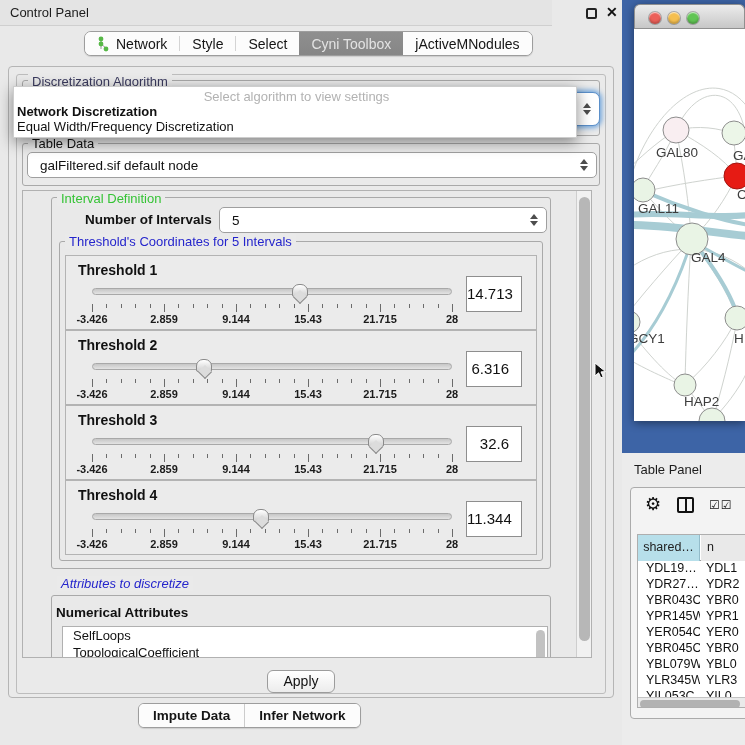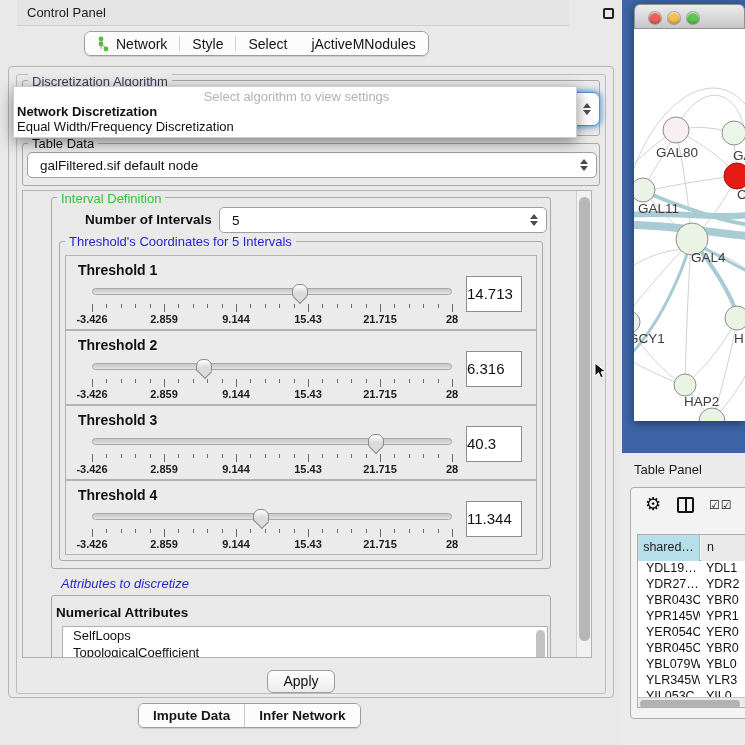--- a/index.html
+++ b/index.html
@@ -1,21 +1,21 @@
 <!DOCTYPE html>
 <html><head>
 <meta charset="utf-8">
 <style>
   * { box-sizing: border-box; }
   body { margin:0; background:#ececec; font-family:"Liberation Sans", sans-serif; }
   #screen { position:relative; width:745px; height:745px; overflow:hidden; background:#ececec; }
 
   
   #control-panel { position:absolute; left:0; top:0; width:622px; height:745px; background:#e9e9e9; }
-  .cp-titlebar { position:absolute; left:17px; top:0; width:552px; height:26px; background:#e4e4e4; border-bottom:1px solid #cfcfcf; }
+  .cp-titlebar { position:absolute; left:0; top:0; width:552px; height:26px; background:#e4e4e4; border-bottom:1px solid #cfcfcf; }
   .cp-title { position:absolute; left:10px; top:5px; font-size:13px; color:#1c1c1c; }
   .float-btn { position:absolute; left:586px; top:8px; width:11px; height:11px; border:2px solid #222; border-radius:2px; }
   .close-btn { position:absolute; left:606px; top:4px; font-size:14px; font-weight:bold; color:#111; }
 
   
   .top-tabs { position:absolute; left:84px; top:31px; height:25px; display:flex; border:1px solid #9d9d9d; border-radius:7px; overflow:hidden; background:#fcfcfc; box-shadow:0 1px 1px rgba(0,0,0,.12); }
   .ttab { height:100%; display:flex; align-items:center; justify-content:center; font-size:14px; color:#151515; background:#fcfcfc; padding:0 12px; white-space:nowrap; }
   .ttab.sel { background:linear-gradient(#8f8f8f,#868686); color:#e3e3e3; }
   .tsep { width:1px; background:#d4d4d4; margin:4px 0; }
   .net-ico { margin-right:6px; }
@@ -53,21 +53,21 @@
   .thr-label { position:absolute; left:12px; top:6px; font-size:14px; font-weight:bold; color:#111; }
   .slider { position:absolute; left:18px; top:26px; width:376px; height:46px; }
   .track { position:absolute; left:8px; top:6px; width:360px; height:7px; border:1px solid #a8a8a8; border-radius:4px; background:linear-gradient(#c6c6c6,#e3e3e3); }
   .thumb { position:absolute; top:-5px; width:16px; height:13px; margin-left:-8px; background:linear-gradient(#ffffff,#d0d0d0); border:1px solid #8a8a8a; border-radius:7px 7px 2px 2px; z-index:2; }
   .thumb::after { content:""; position:absolute; left:2.6px; top:7px; width:9px; height:9px; background:#dcdcdc; border-right:1px solid #8a8a8a; border-bottom:1px solid #8a8a8a; transform:rotate(45deg); }
   .scale { position:absolute; left:8px; top:22px; width:360px; height:9px; }
   .tick { position:absolute; top:0; width:1px; height:4px; background:#6b6b6b; }
   .tick.major { height:8px; }
   .ticklabs { position:absolute; left:8px; top:31px; width:360px; height:12px; }
   .ticklab { position:absolute; transform:translateX(-50%); font-size:11px; font-weight:bold; color:#1b1b1b; white-space:nowrap; }
-  .valbox { position:absolute; left:400px; top:20px; width:56px; height:36px; background:#fff; border:1px solid #8e8e8e; font-size:15px; color:#111; line-height:34px; padding-right:6px; }
+  .valbox { position:absolute; left:400px; top:20px; width:56px; height:36px; background:#fff; border:1px solid #8e8e8e; font-size:15px; color:#111; text-align:right; line-height:34px; padding-right:12px; }
 
   
   .attr-list { position:absolute; left:10px; top:30px; width:486px; height:60px; background:#fff; border:1px solid #b0b0b0; overflow:hidden; }
   .attr-item { font-size:13px; color:#111; padding:1px 0 1px 10px; }
   .list-vsb { position:absolute; right:2px; top:3px; width:9px; height:42px; background:#c2c2c2; border-radius:5px; }
 
   .apply-btn { position:absolute; left:267px; top:670px; width:68px; height:23px; background:linear-gradient(#ffffff,#ececec); border:1px solid #9c9c9c; border-radius:6px; font-size:14px; color:#111; text-align:center; line-height:21px; }
 
   .bottom-tabs { position:absolute; left:138px; top:703px; height:25px; display:flex; border:1px solid #9d9d9d; border-radius:6px; overflow:hidden; background:#fcfcfc; box-shadow:0 1px 1px rgba(0,0,0,.12); }
   .btab { height:100%; display:flex; align-items:center; justify-content:center; font-size:13.5px; font-weight:bold; color:#151515; background:#fcfcfc; padding:0 14px; white-space:nowrap; }
@@ -126,20 +126,23 @@
         </svg>
         <span>Network</span>
       </div>
       <div class="tsep"></div>
       <div class="ttab">
           <span>Style</span>
         </div>
       <div class="tsep"></div>
       <div class="ttab">
           <span>Select</span>
+        </div>
+      <div class="ttab sel">
+          <span>Cyni Toolbox</span>
         </div>
       <div class="ttab">
           <span>jActiveMNodules</span>
         </div>
     </div>
 
     <div class="outer-panel"></div>
     <div class="inner-panel"></div>
 
     <div class="grp" style="left:22px;top:80px;width:578px;height:56px;"></div>
@@ -297,21 +300,21 @@
             </div>
           <div class="ticklabs">
               <div class="ticklab" style="left: 0%;">-3.426</div>
               <div class="ticklab" style="left: 20%;">2.859</div>
               <div class="ticklab" style="left: 40%;">9.144</div>
               <div class="ticklab" style="left: 60%;">15.43</div>
               <div class="ticklab" style="left: 80%;">21.715</div>
               <div class="ticklab" style="left: 100%;">28</div>
             </div>
         </div>
-        <div class="valbox">40.3</div>
+        <div class="valbox">32.6</div>
       </div>
 
       <div class="thr-box" style="left:42px;top:289px;">
         <div class="thr-label">Threshold 4</div>
         <div class="slider">
           <div class="track">
               <div class="thumb" style="left: 46.9993%;"></div>
             </div>
           <div class="scale">
               <div class="tick major" style="left: 0%;"></div>

